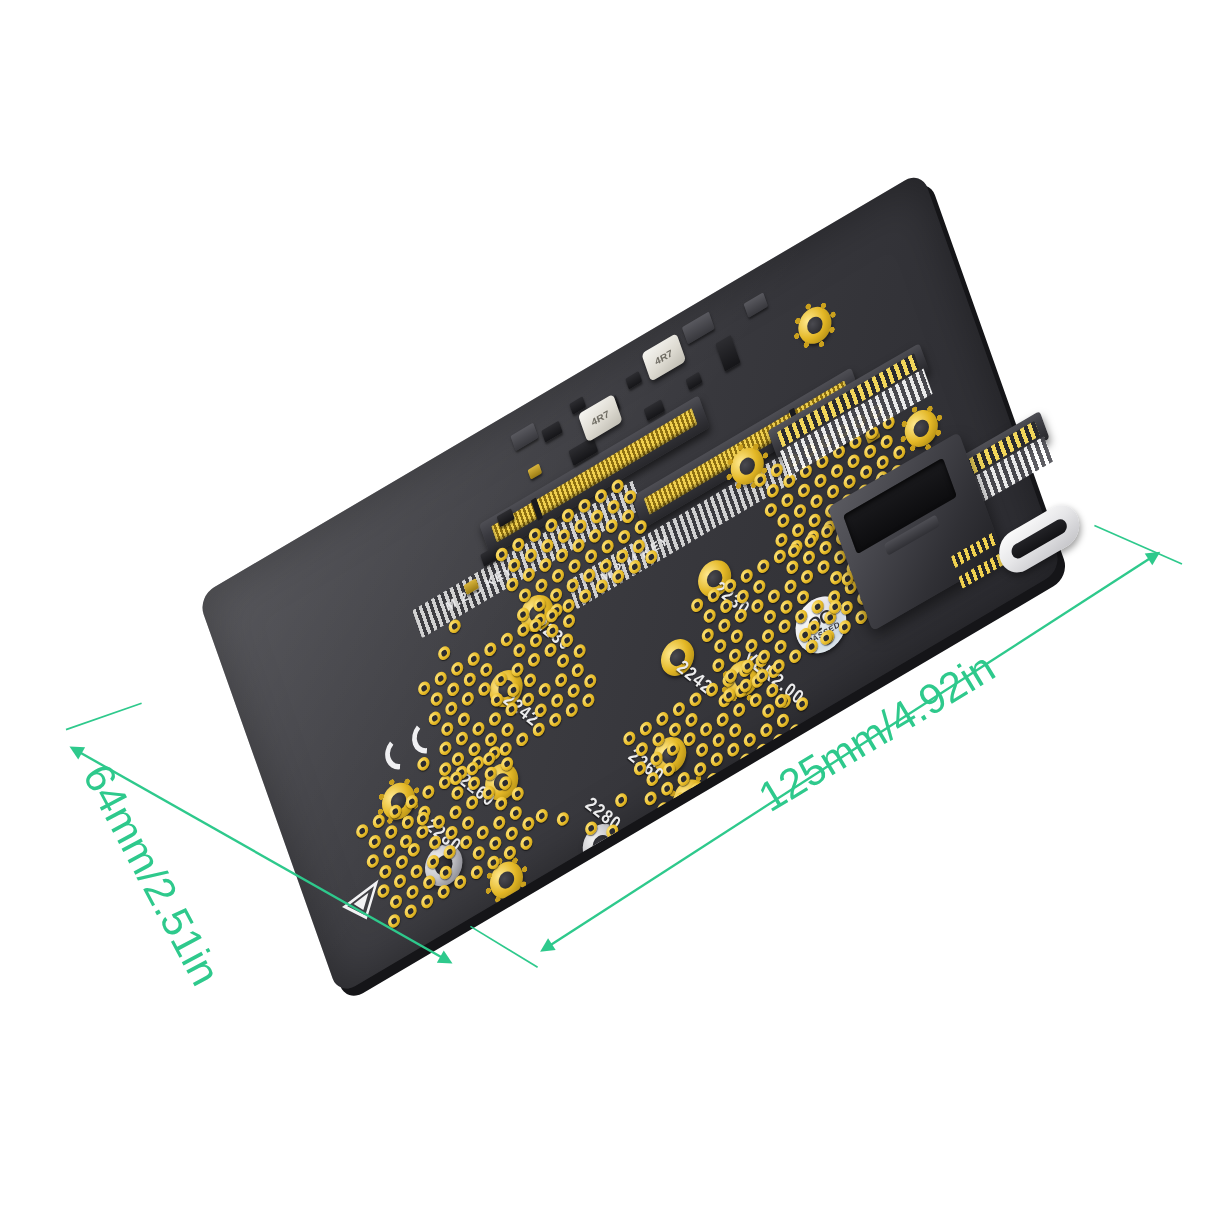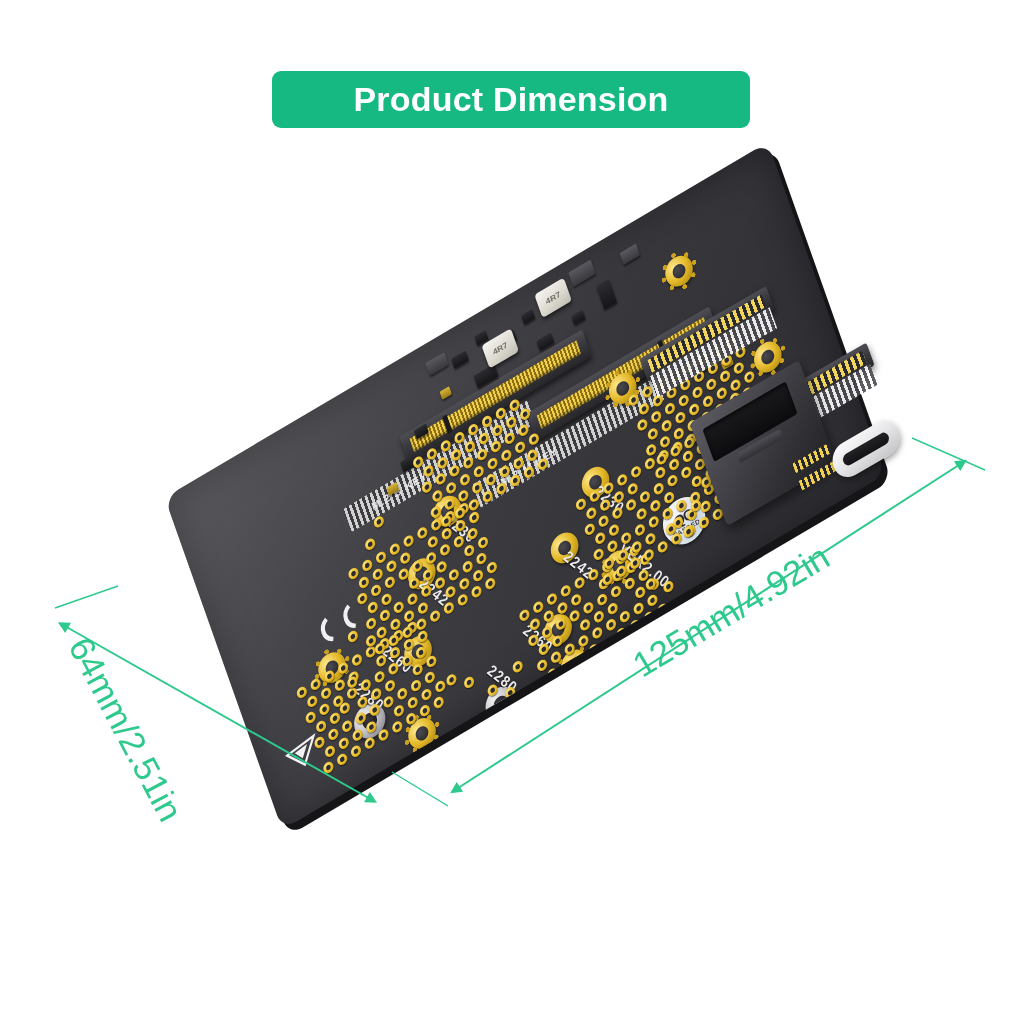--- a/index.html
+++ b/index.html
@@ -237,23 +237,20 @@
   }
 
   
   #dimsvg { position:absolute; inset:0; }
 </style>
 </head>
 <body>
 
 <div id="stage">
 
-  <div id="banner">
-    <span id="banner-text">Product Dimension</span>
-  </div>
 
   <div id="board-wrap">
 
     <div id="board-3d">
       <div id="board-edge"></div>
       <div id="board">
         <div id="board-top-sheen"></div>
 
         <div id="brand-logo" style="left:26px; top:296px;">
           <svg viewBox="0 0 40 32">

